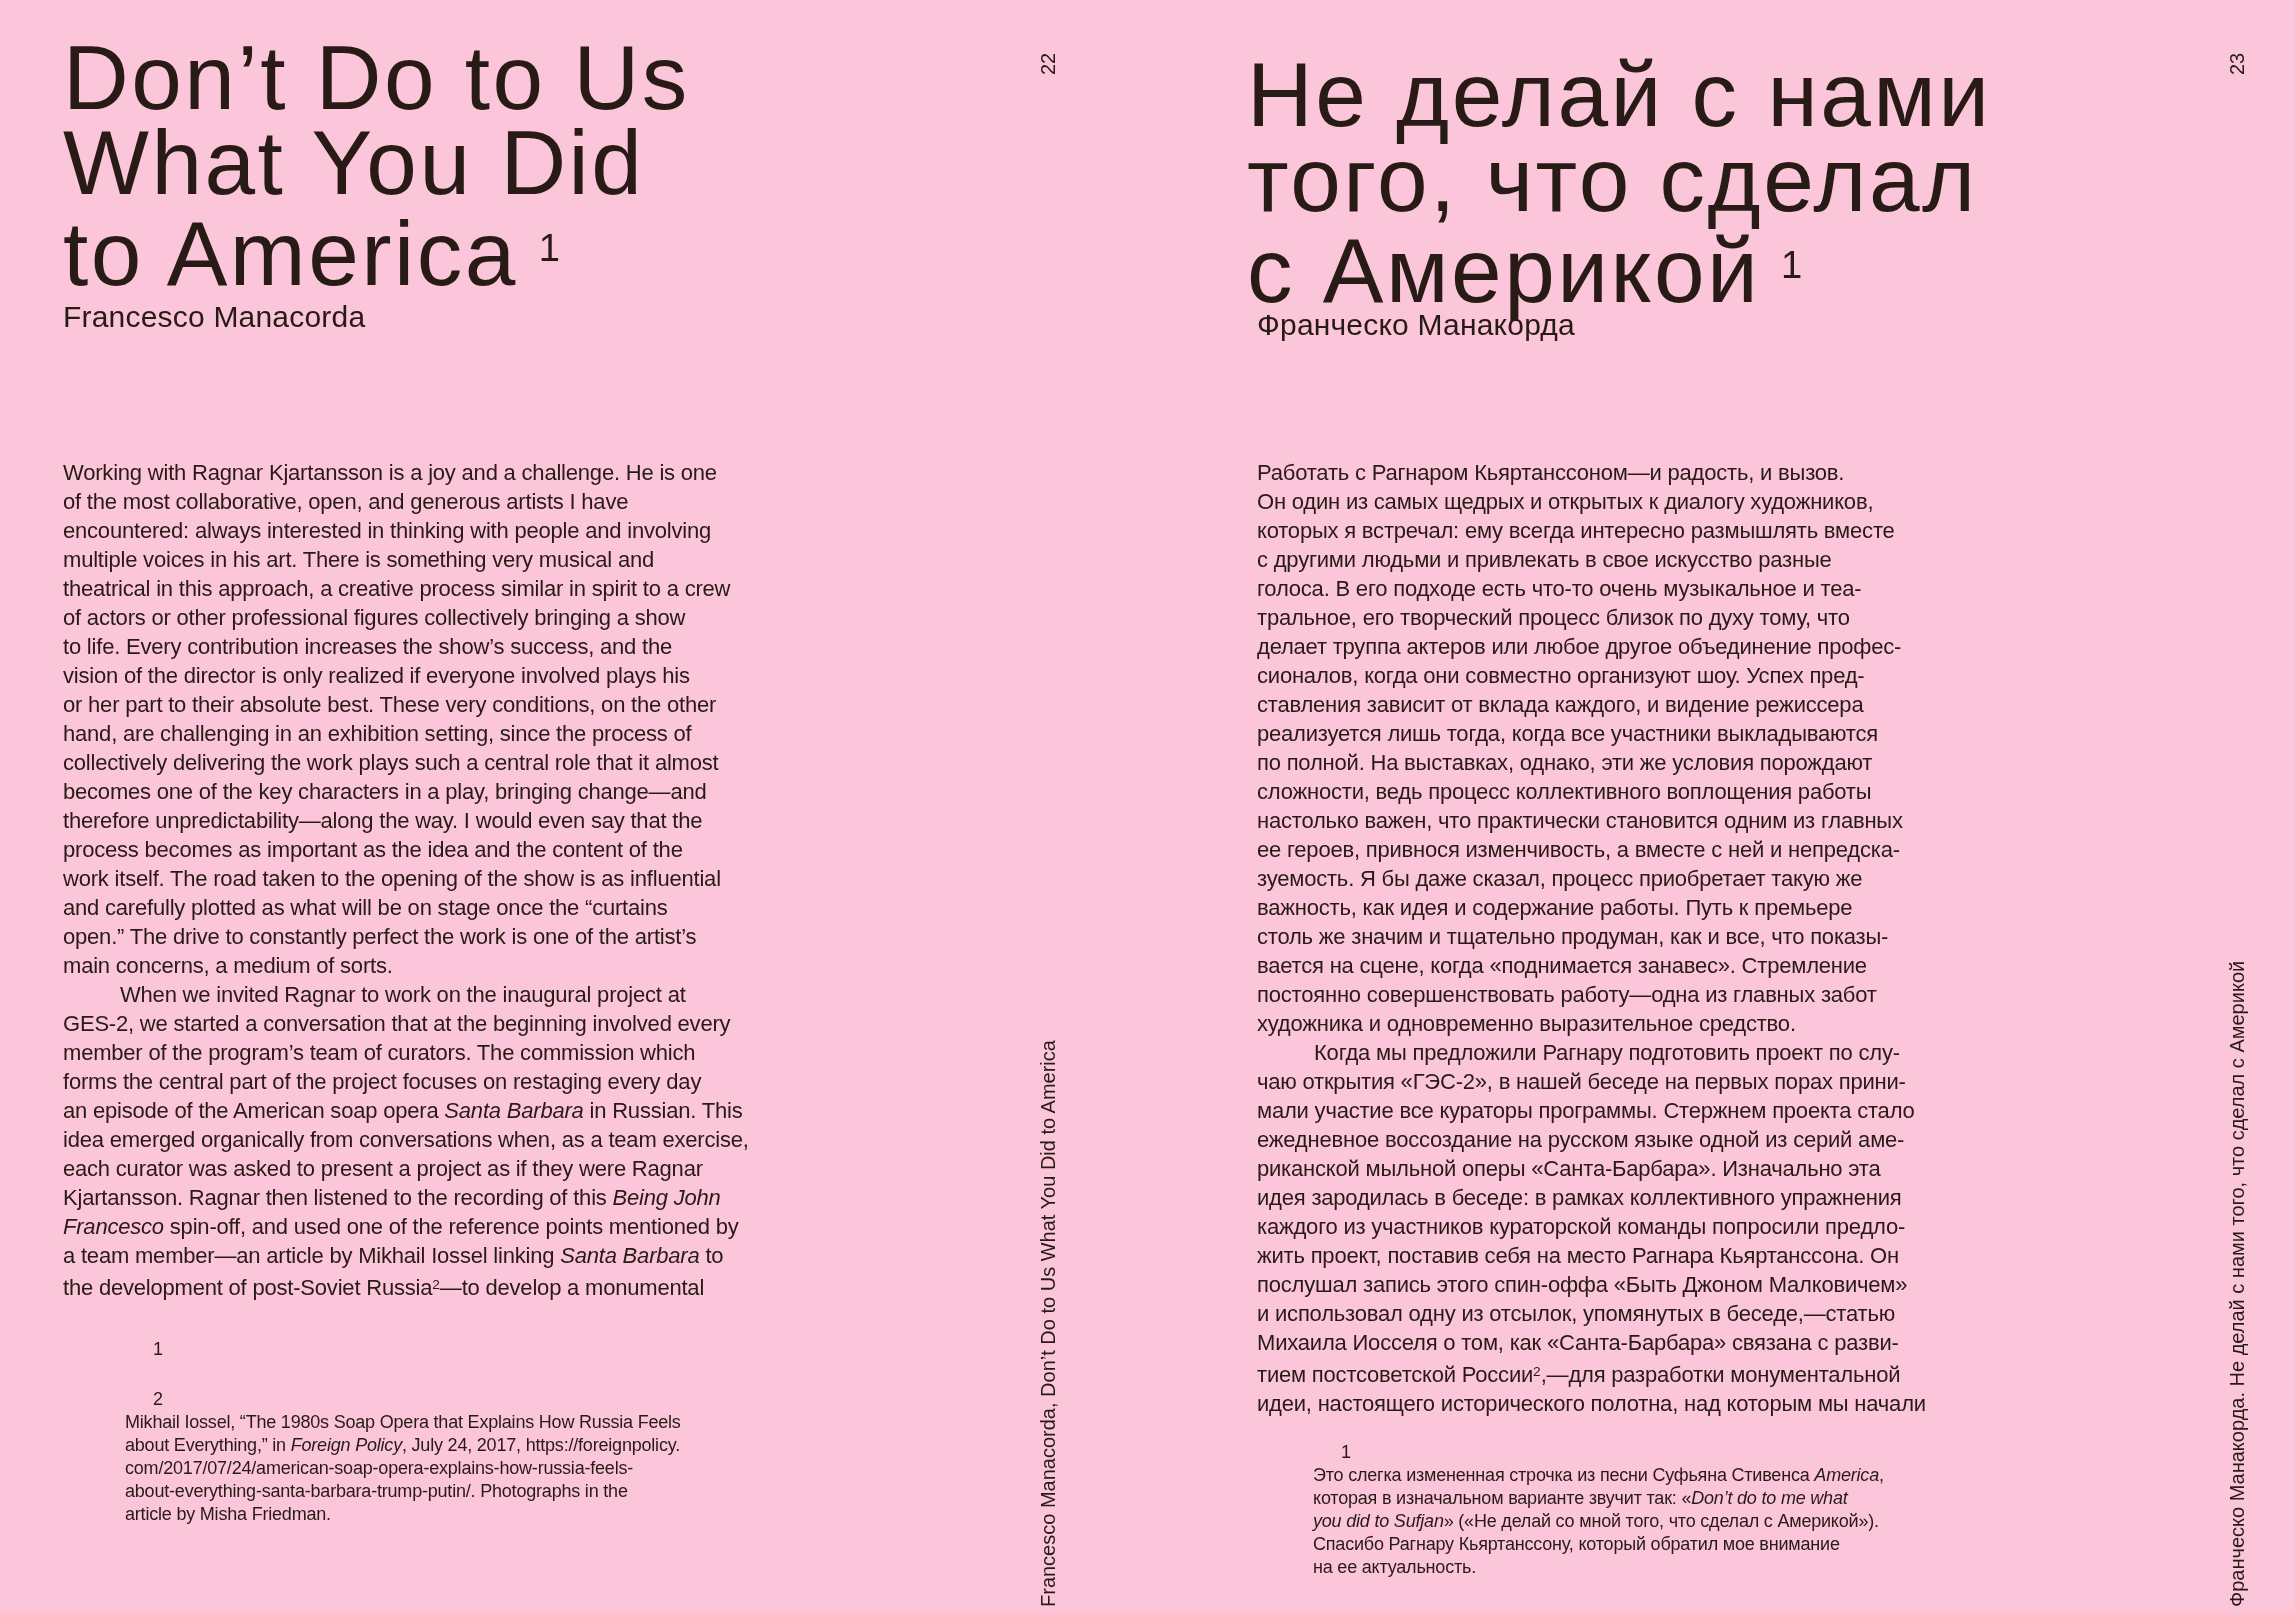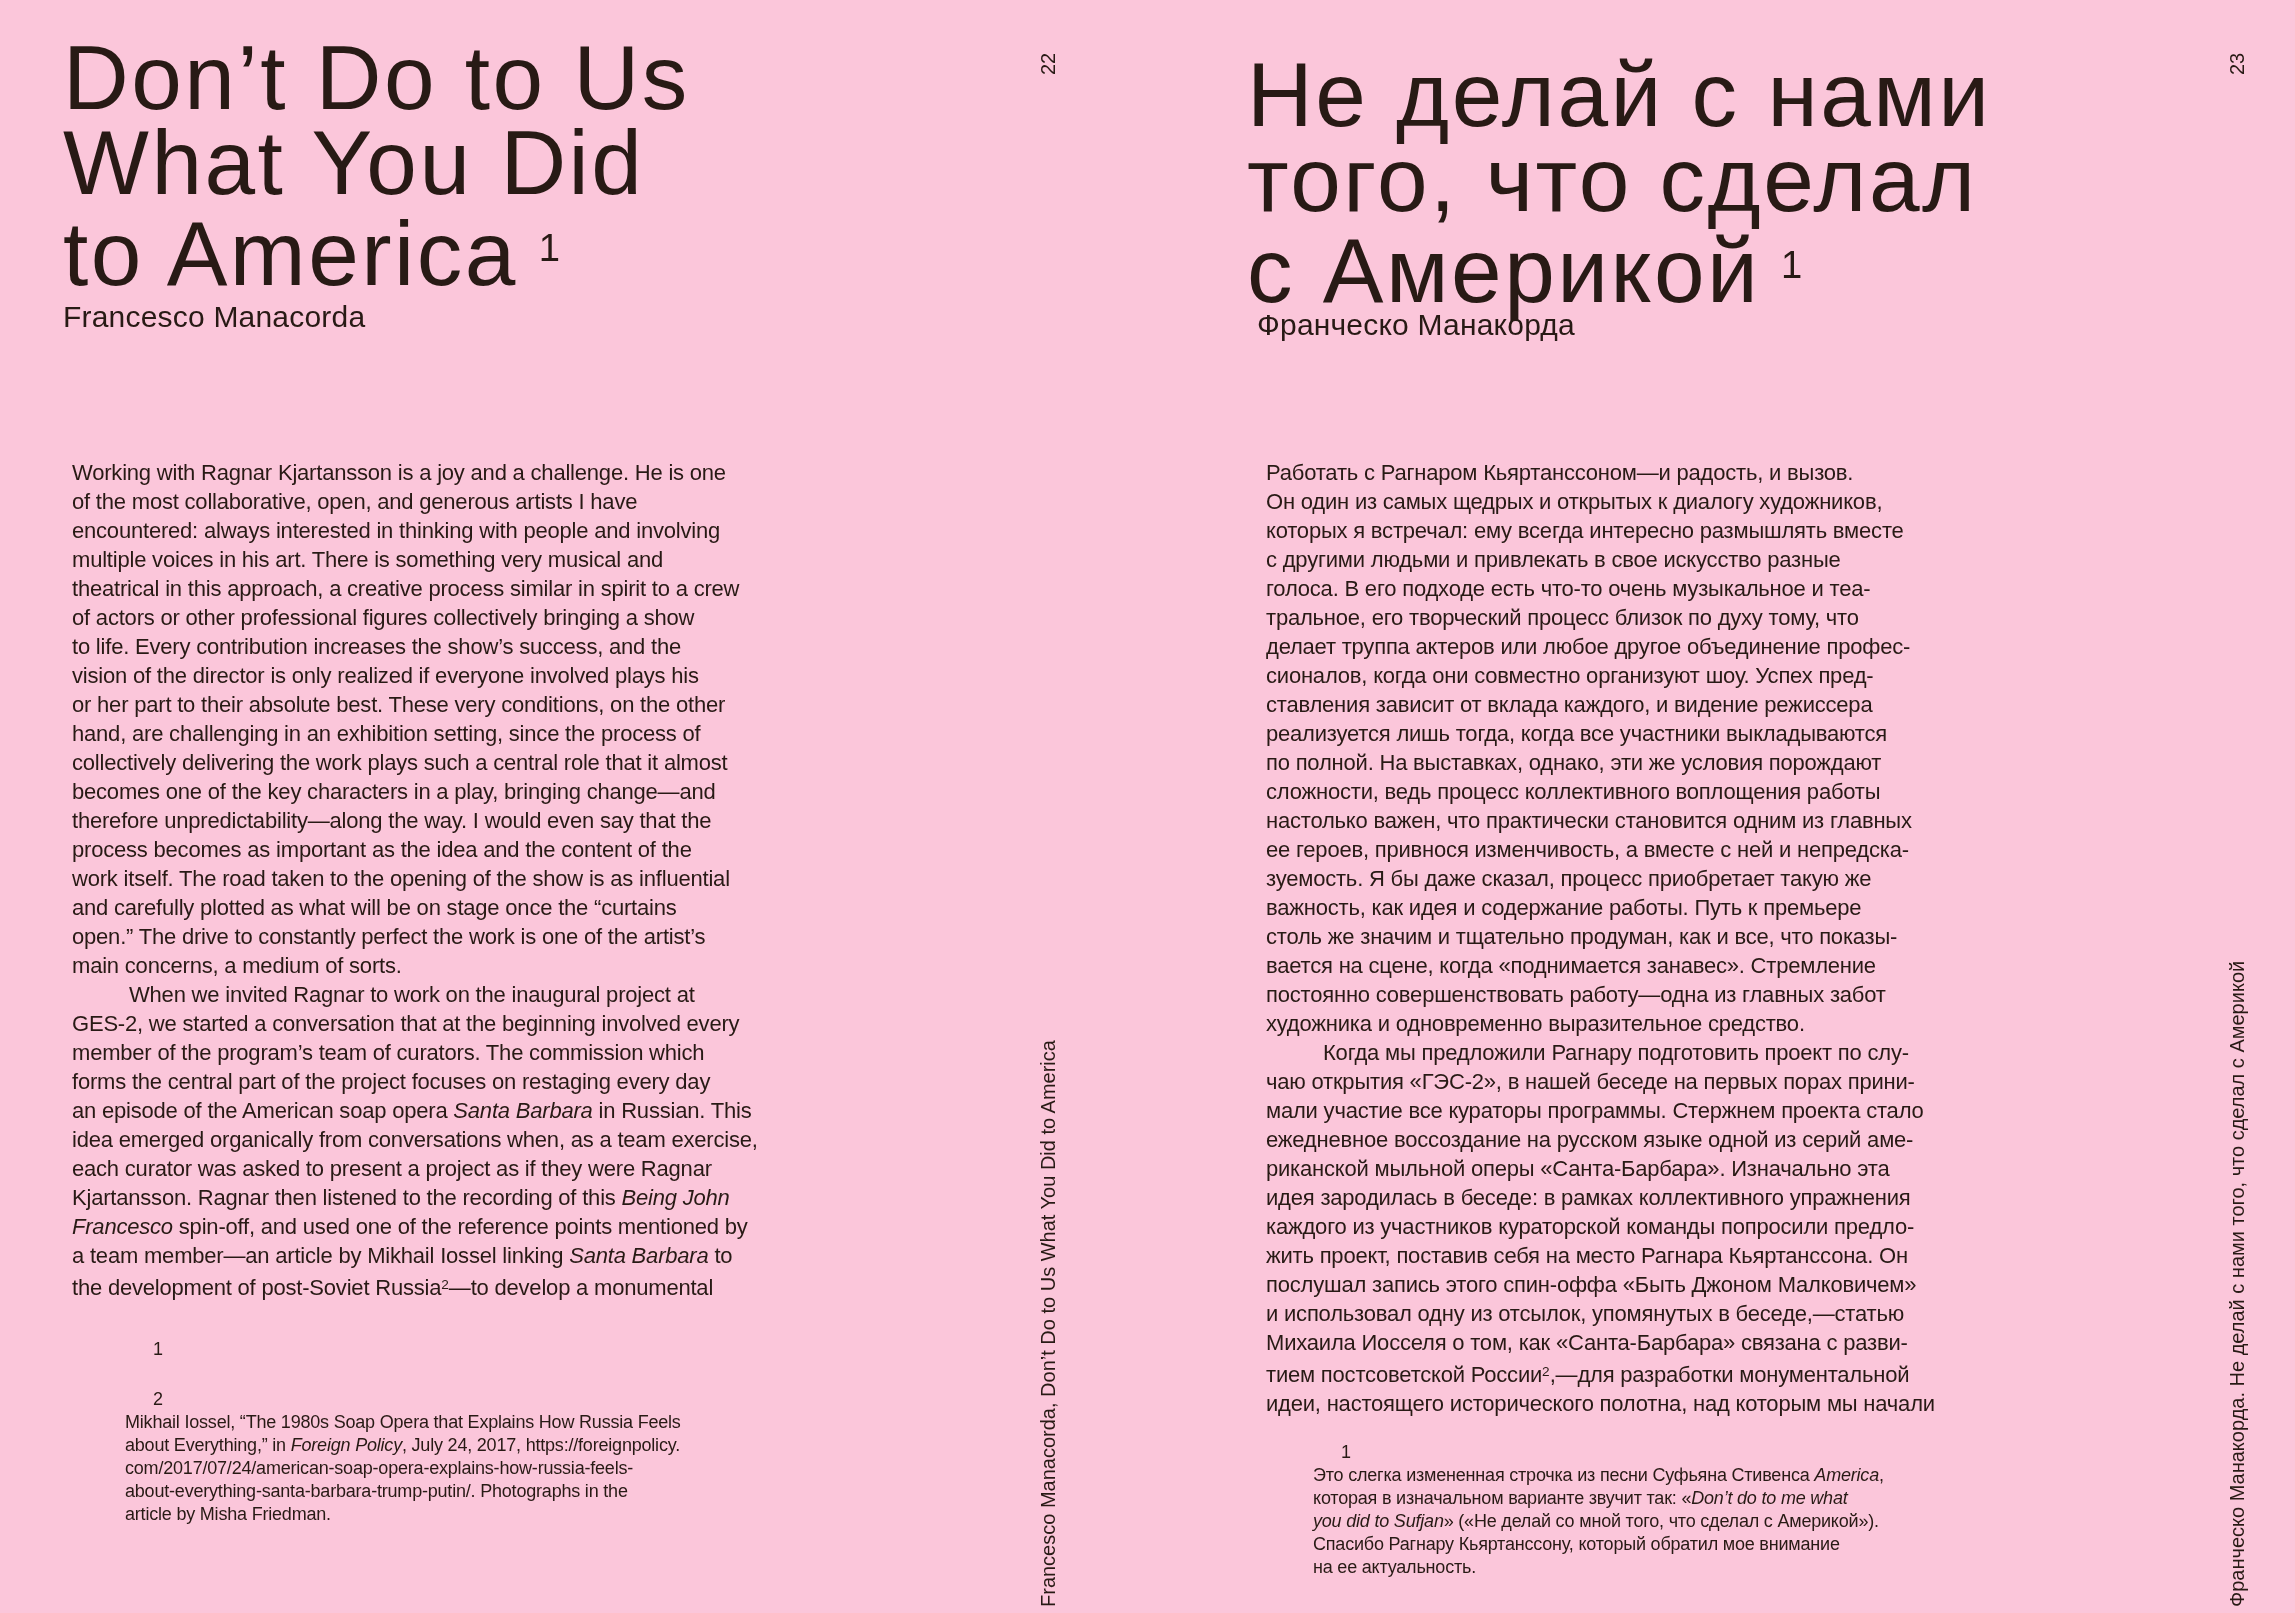--- a/index.html
+++ b/index.html
@@ -54,21 +54,20 @@
   #page-left  .author { left: 51px; top: 299px; }
   #page-right .author { left: 109px; top: 299px; margin-top: 8px; }
 
   .bodywrap {
     position: absolute;
     top: 458px;
     width: 838px;
     font-size: 22px;
     line-height: 29px;
     letter-spacing: -0.2px;
-    margin-left: 9px;
   }
   #page-left  .bodywrap { left: 51px; }
   #page-right .bodywrap { left: 109px; }
 
   .para-indent { text-indent: 57px; }
 
   .bodywrap sup, .fn-text sup {
     font-size: 0.62em;
     vertical-align: 0.45em;
     letter-spacing: 0;

